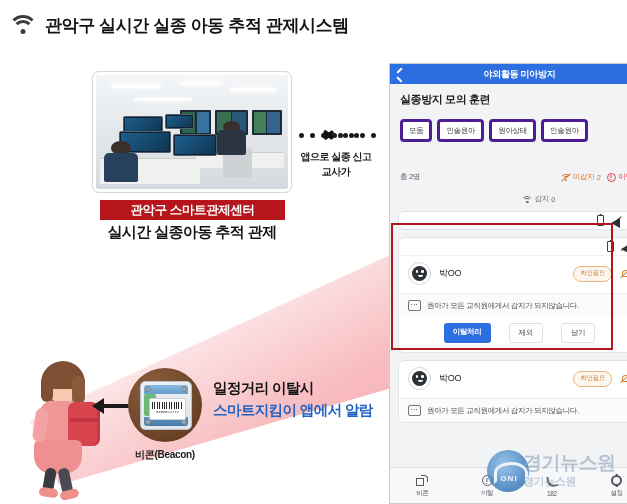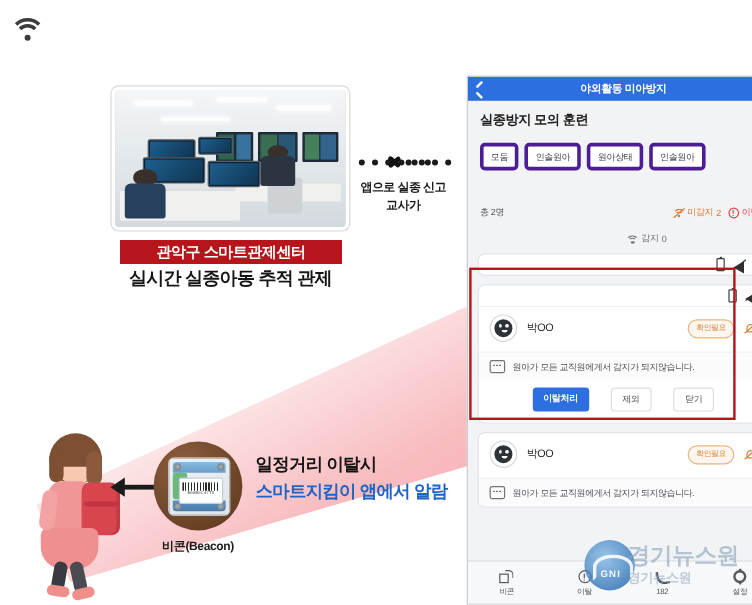--- a/index.html
+++ b/index.html
@@ -349,20 +349,21 @@
 </style>
 </head>
 <body>
 
 <div class="page-header">
   <div class="wifi-icon">
     <span class="a1"></span>
       <span class="a2"></span>
       <span class="dot"></span>
   </div>
+  <div class="page-title">관악구 실시간 실종 아동 추적 관제시스템</div>
 </div>
 
 <div class="photo-card">
   <div class="photo-scene">
     <div class="ceil"></div>
     <div class="ceil-l" style="left:8%;top:8%;width:26%;height:4px;"></div>
     <div class="ceil-l" style="left:44%;top:5%;width:22%;height:4px;"></div>
     <div class="ceil-l" style="left:70%;top:11%;width:24%;height:4px;"></div>
     <div class="ceil-l" style="left:20%;top:20%;width:30%;height:3px;"></div>
     <div class="wall"></div>

